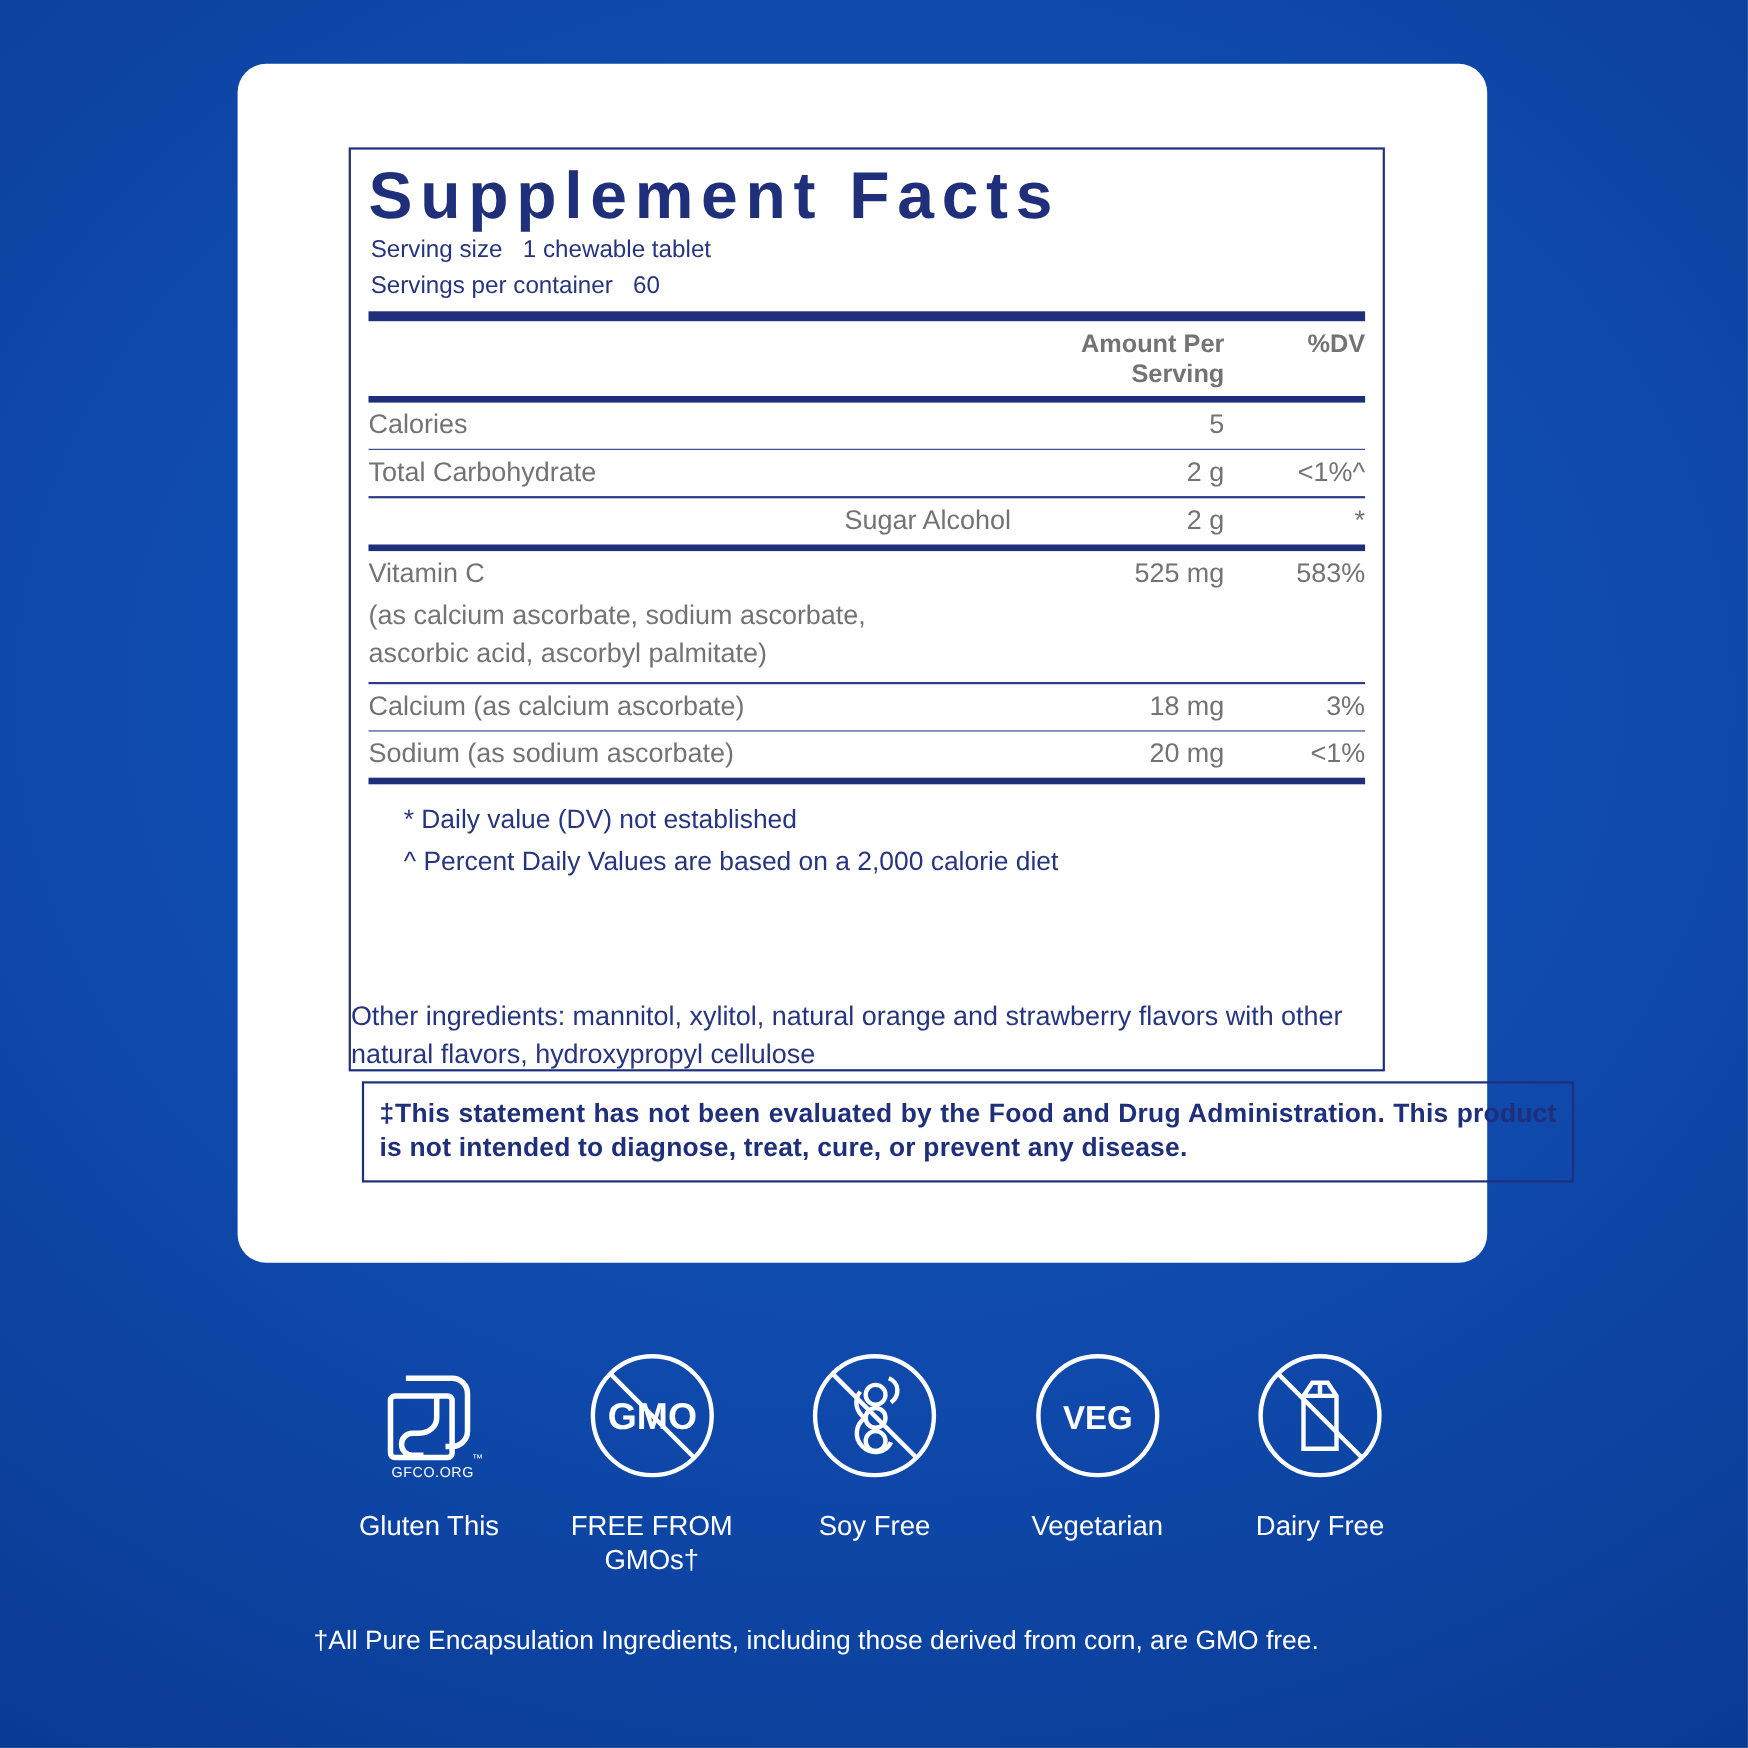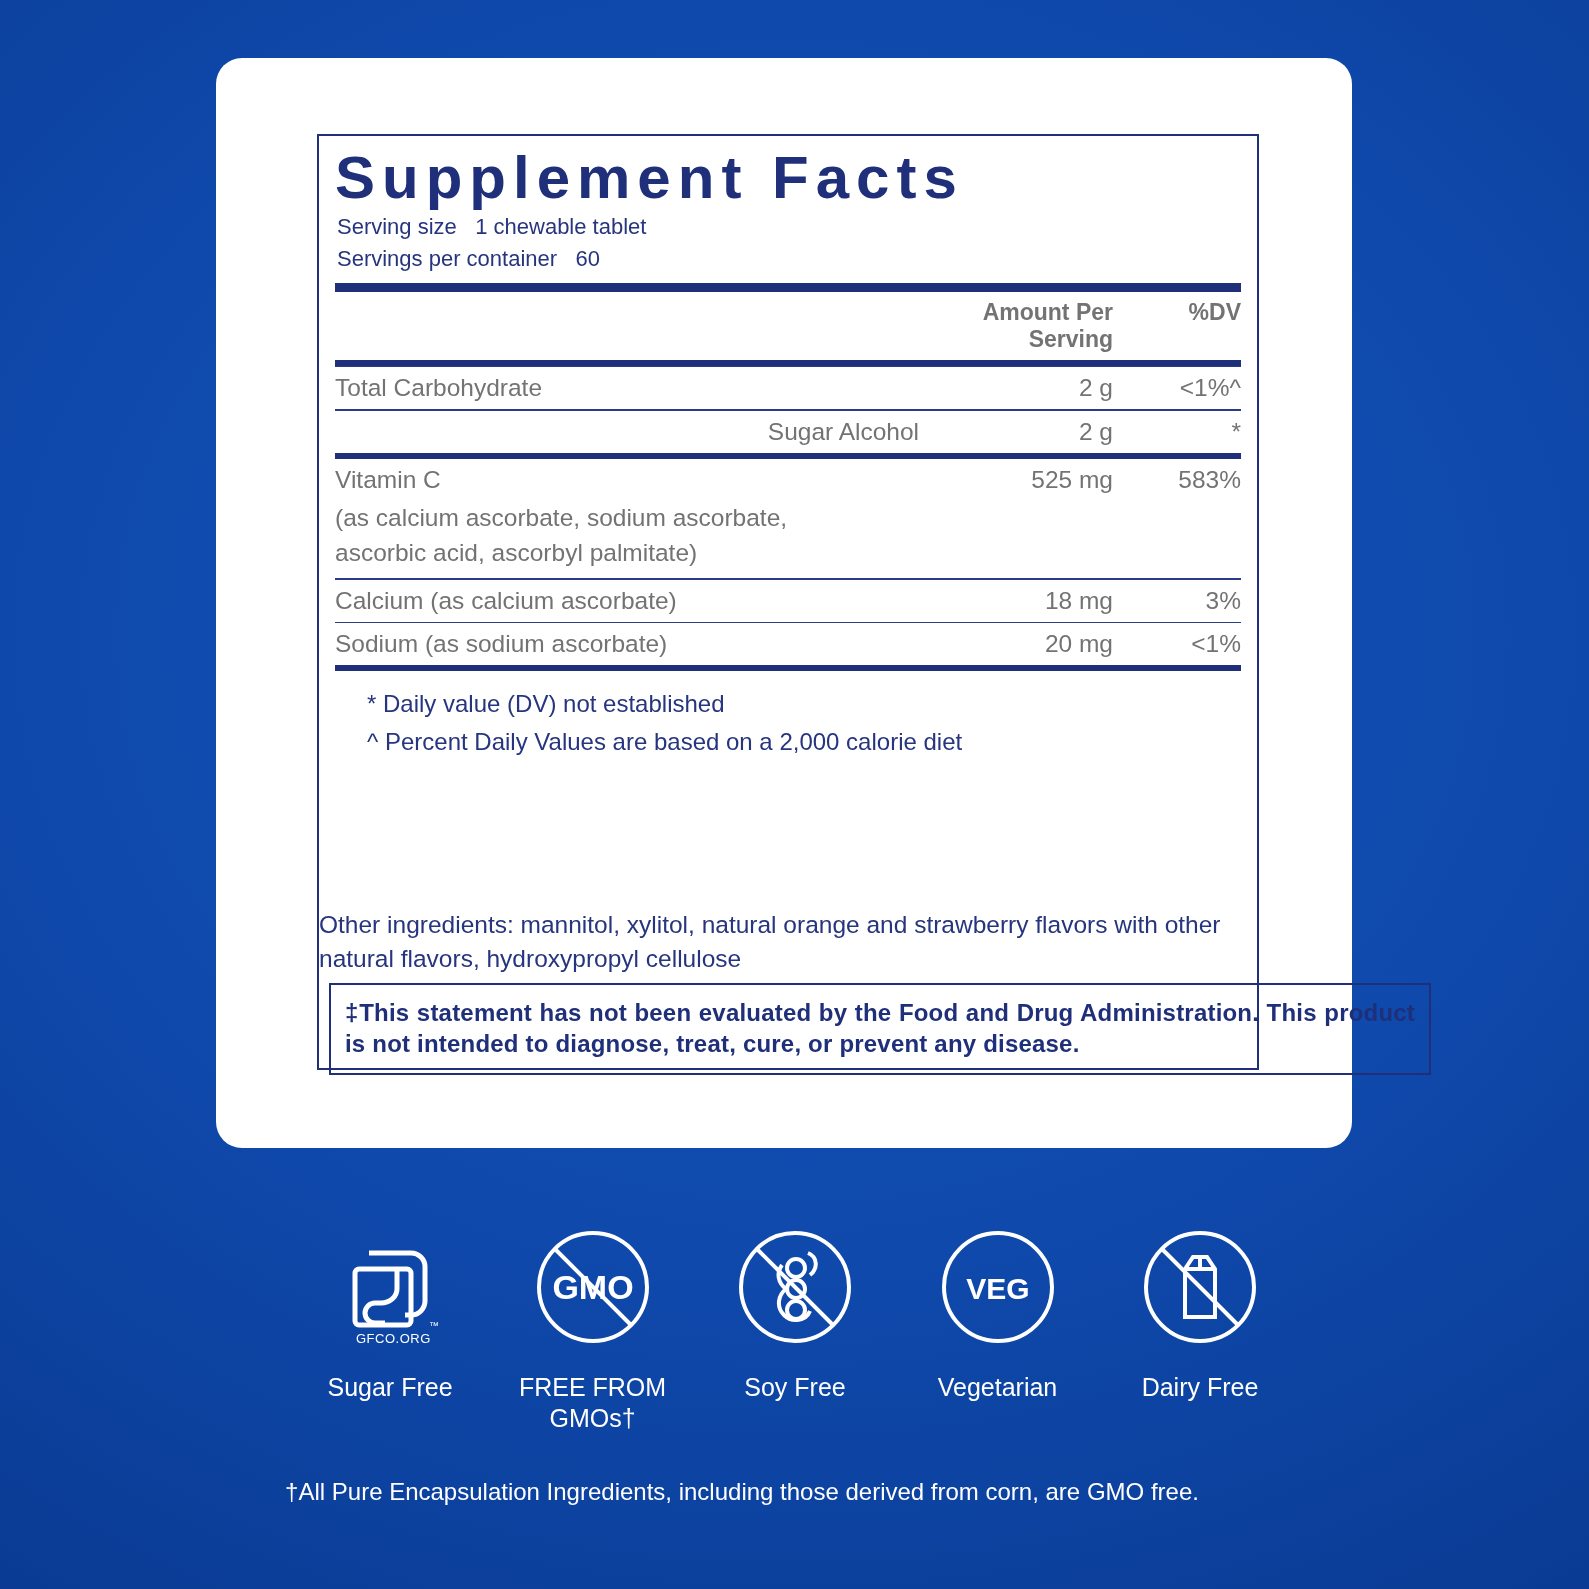--- a/index.html
+++ b/index.html
@@ -30,21 +30,21 @@
     background: #ffffff;
     border-radius: 26px;
   }
 
   
   .sf-box {
     position: absolute;
     left: 101px;
     top: 76px;
     width: 942px;
-    height: 936px;
+    height: 840px;
     border: 2px solid #1f2f7a;
     padding: 0 16px;
     color: #26357e;
   }
   .sf-title {
     font-size: 60px;
     font-weight: 700;
     letter-spacing: 7px;
     color: #1f2f7a;
     margin: 10px 0 2px 0;
@@ -198,20 +198,29 @@
             <tr class="hdr">
           <td class="col-name"></td>
           <td class="col-amt">Amount Per Serving</td>
           <td class="col-dv">%DV</td>
         </tr>
       </tbody>
         </table>
 
       <div class="rule-med"></div>
 
+      <table class="sf">
+        <tbody>
+            <tr>
+          <td class="col-name">Calories</td>
+          <td class="col-amt">5</td>
+          <td class="col-dv"></td>
+        </tr>
+      </tbody>
+        </table>
       <div class="rule-thin"></div>
 
       <table class="sf">
         <tbody>
             <tr>
           <td class="col-name">Total Carbohydrate</td>
           <td class="col-amt">2 g</td>
           <td class="col-dv">&lt;1%^</td>
         </tr>
       </tbody>
@@ -285,21 +294,21 @@
     <div class="badge">
       <div class="badge-ico">
         <svg width="130" height="130" viewBox="0 0 130 130">
           <path d="M44 28 h42 a14 14 0 0 1 14 14 v34 a14 14 0 0 1 -14 14 h-6" fill="none" stroke="#fff" stroke-width="5"></path>
           <rect x="30" y="44" width="56" height="56" rx="4" fill="none" stroke="#fff" stroke-width="5"></rect>
           <path d="M72 44 v20 a16 14 0 0 1 -16 14 h-6 a10 10 0 0 0 0 20 h10" fill="none" stroke="#fff" stroke-width="5"></path>
           <text x="104" y="104" fill="#fff" font-size="10" font-family="Liberation Sans, sans-serif">™</text>
           <text x="31" y="118" fill="#fff" font-size="13" letter-spacing="0.5" font-family="Liberation Sans, sans-serif">GFCO.ORG</text>
         </svg>
       </div>
-      <div class="badge-label">Sugar Free</div>
+      <div class="badge-label">Gluten This</div>
     </div>
 
     <div class="badge">
       <div class="badge-ico">
         <svg width="130" height="130" viewBox="0 0 130 130">
           <circle cx="65" cy="62" r="54" fill="none" stroke="#fff" stroke-width="4"></circle>
           <text x="65" y="74" fill="#fff" font-size="34" font-weight="bold" text-anchor="middle" font-family="Liberation Sans, sans-serif">GMO</text>
           <line x1="27" y1="24" x2="103" y2="100" stroke="#fff" stroke-width="4"></line>
         </svg>
       </div>

